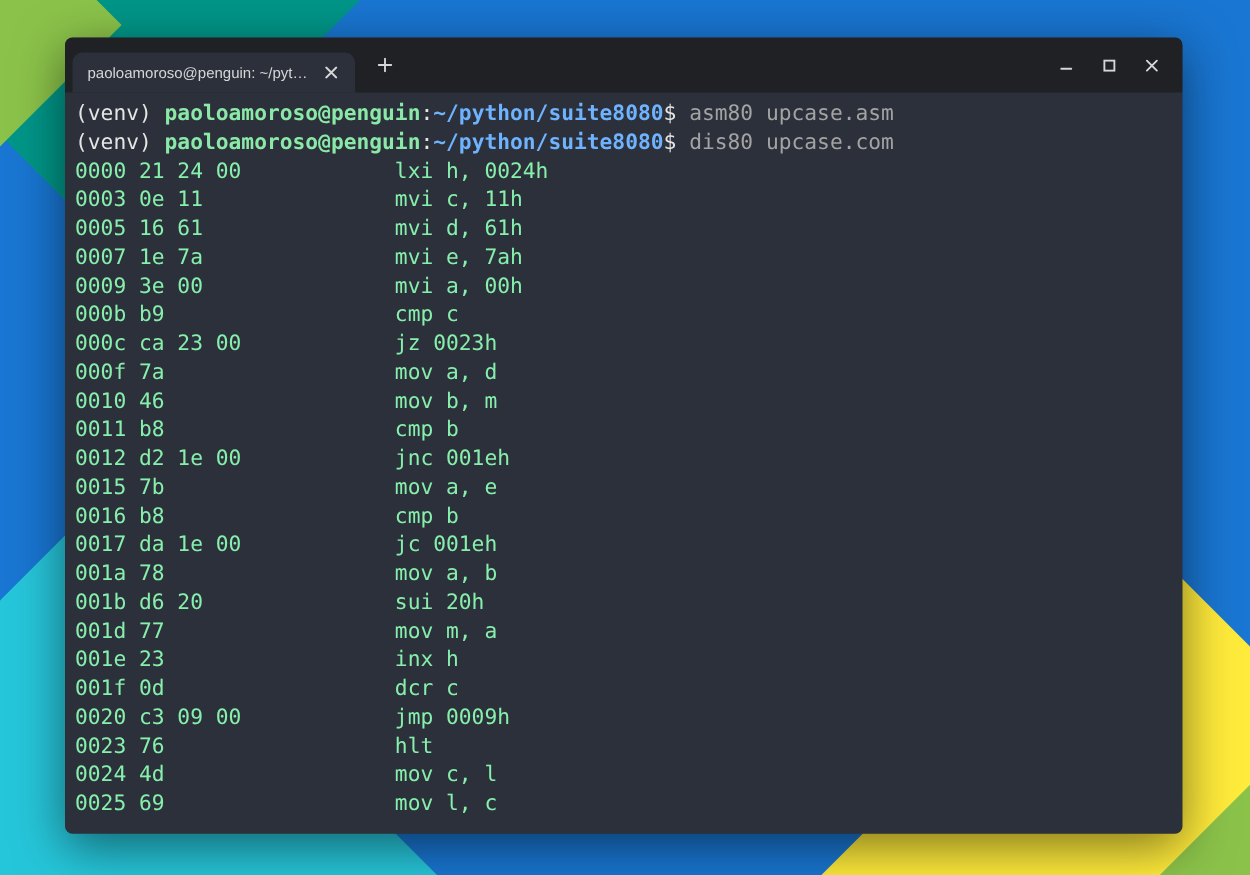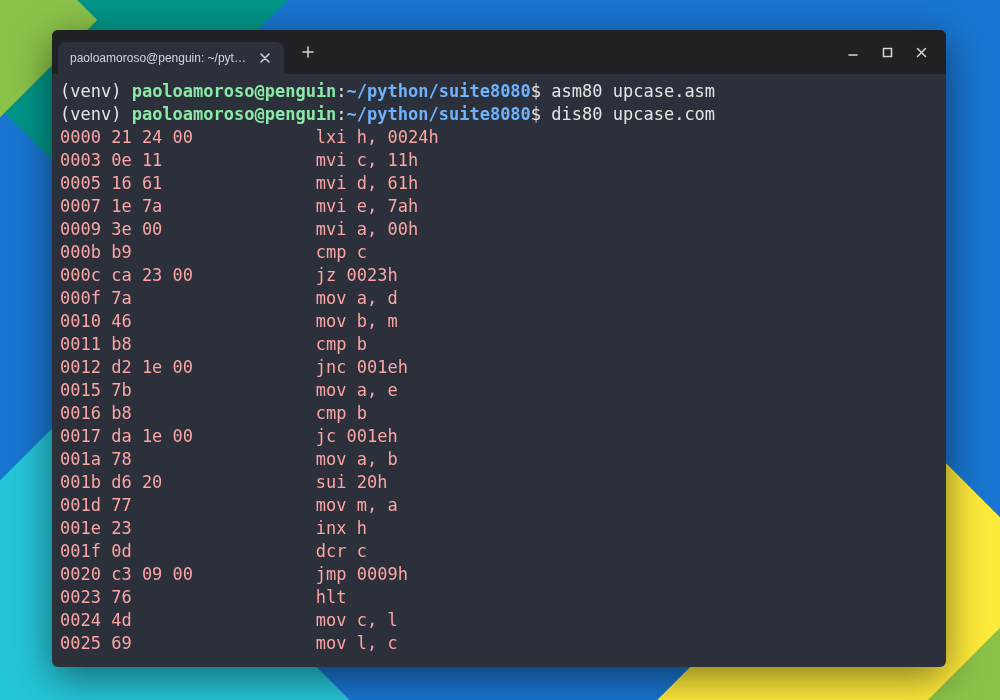--- a/index.html
+++ b/index.html
@@ -85,22 +85,22 @@
     line-height: 23px;
     color:#e5e5e5;
     white-space: pre;
     overflow:hidden;
   }
   .c-venv   { color:#e5e5e5; }
   .c-user   { color:#8be9a8; font-weight:700; }
   .c-colon  { color:#e5e5e5; }
   .c-path   { color:#6fb3ff; font-weight:600;margin-top:29px; }
   .c-dollar { color:#e5e5e5; }
-  .c-cmd    { color:#e5e5e5; }
-  .c-out    { color:#fca5a5; }
+  .c-cmd    { color:#a3a3a3; }
+  .c-out    { color:#86efac; }
   svg{display:block;}
 </style>
 </head>
 <body>
 
 <div class="desktop">
   <div class="bg-shape bg-teal-bl"></div>
   <div class="bg-shape bg-teal-tr"></div>
   <div class="bg-shape bg-green-tr"></div>
   <div class="bg-shape bg-yellow-br"></div>

